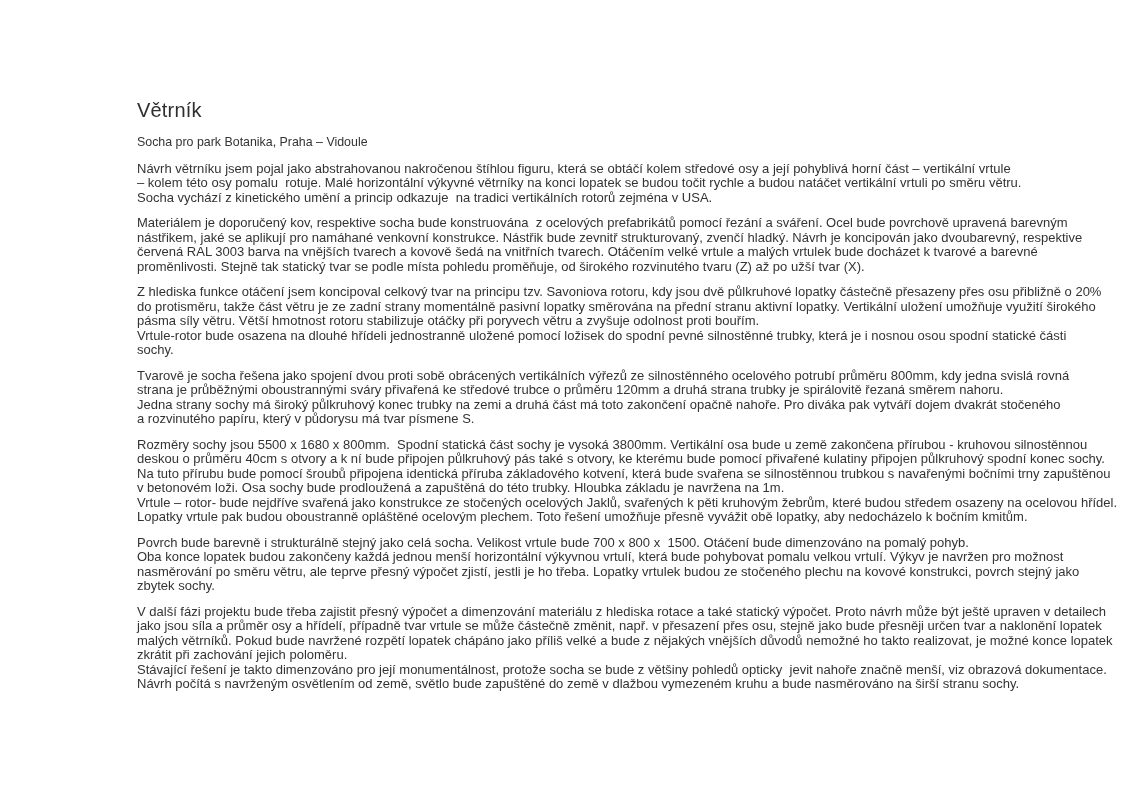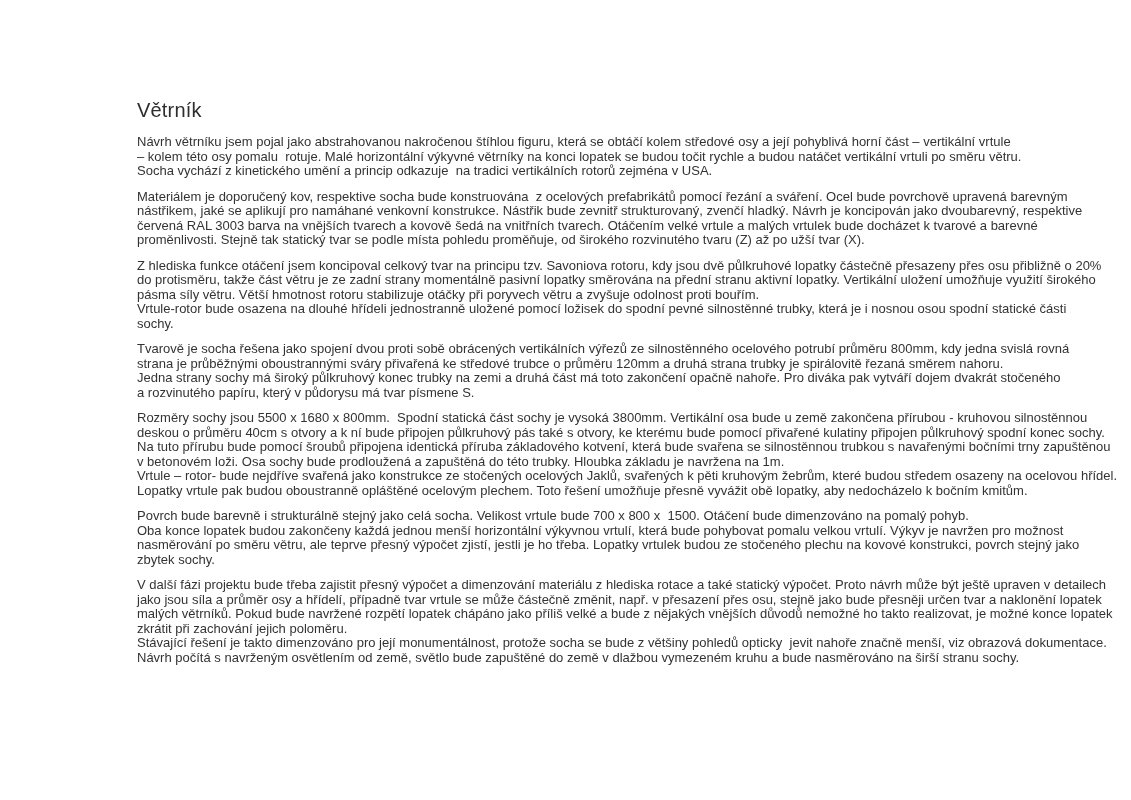--- a/index.html
+++ b/index.html
@@ -43,20 +43,21 @@
     white-space: pre-wrap;
     max-width: 986px;
   }
 </style>
 </head>
 <body>
 
 <div class="page">
   <h1 class="doc-title">Větrník</h1>
 
+  <p class="doc-subtitle">Socha pro park Botanika, Praha – Vidoule</p>
 
   <p class="para">Návrh větrníku jsem pojal jako abstrahovanou nakročenou štíhlou figuru, která se obtáčí kolem středové osy a její pohyblivá horní část – vertikální vrtule
 – kolem této osy pomalu  rotuje. Malé horizontální výkyvné větrníky na konci lopatek se budou točit rychle a budou natáčet vertikální vrtuli po směru větru.
 Socha vychází z kinetického umění a princip odkazuje  na tradici vertikálních rotorů zejména v USA.</p>
 
   <p class="para">Materiálem je doporučený kov, respektive socha bude konstruována  z ocelových prefabrikátů pomocí řezání a sváření. Ocel bude povrchově upravená barevným
 nástřikem, jaké se aplikují pro namáhané venkovní konstrukce. Nástřik bude zevnitř strukturovaný, zvenčí hladký. Návrh je koncipován jako dvoubarevný, respektive
 červená RAL 3003 barva na vnějších tvarech a kovově šedá na vnitřních tvarech. Otáčením velké vrtule a malých vrtulek bude docházet k tvarové a barevné
 proměnlivosti. Stejně tak statický tvar se podle místa pohledu proměňuje, od širokého rozvinutého tvaru (Z) až po užší tvar (X).</p>
 

